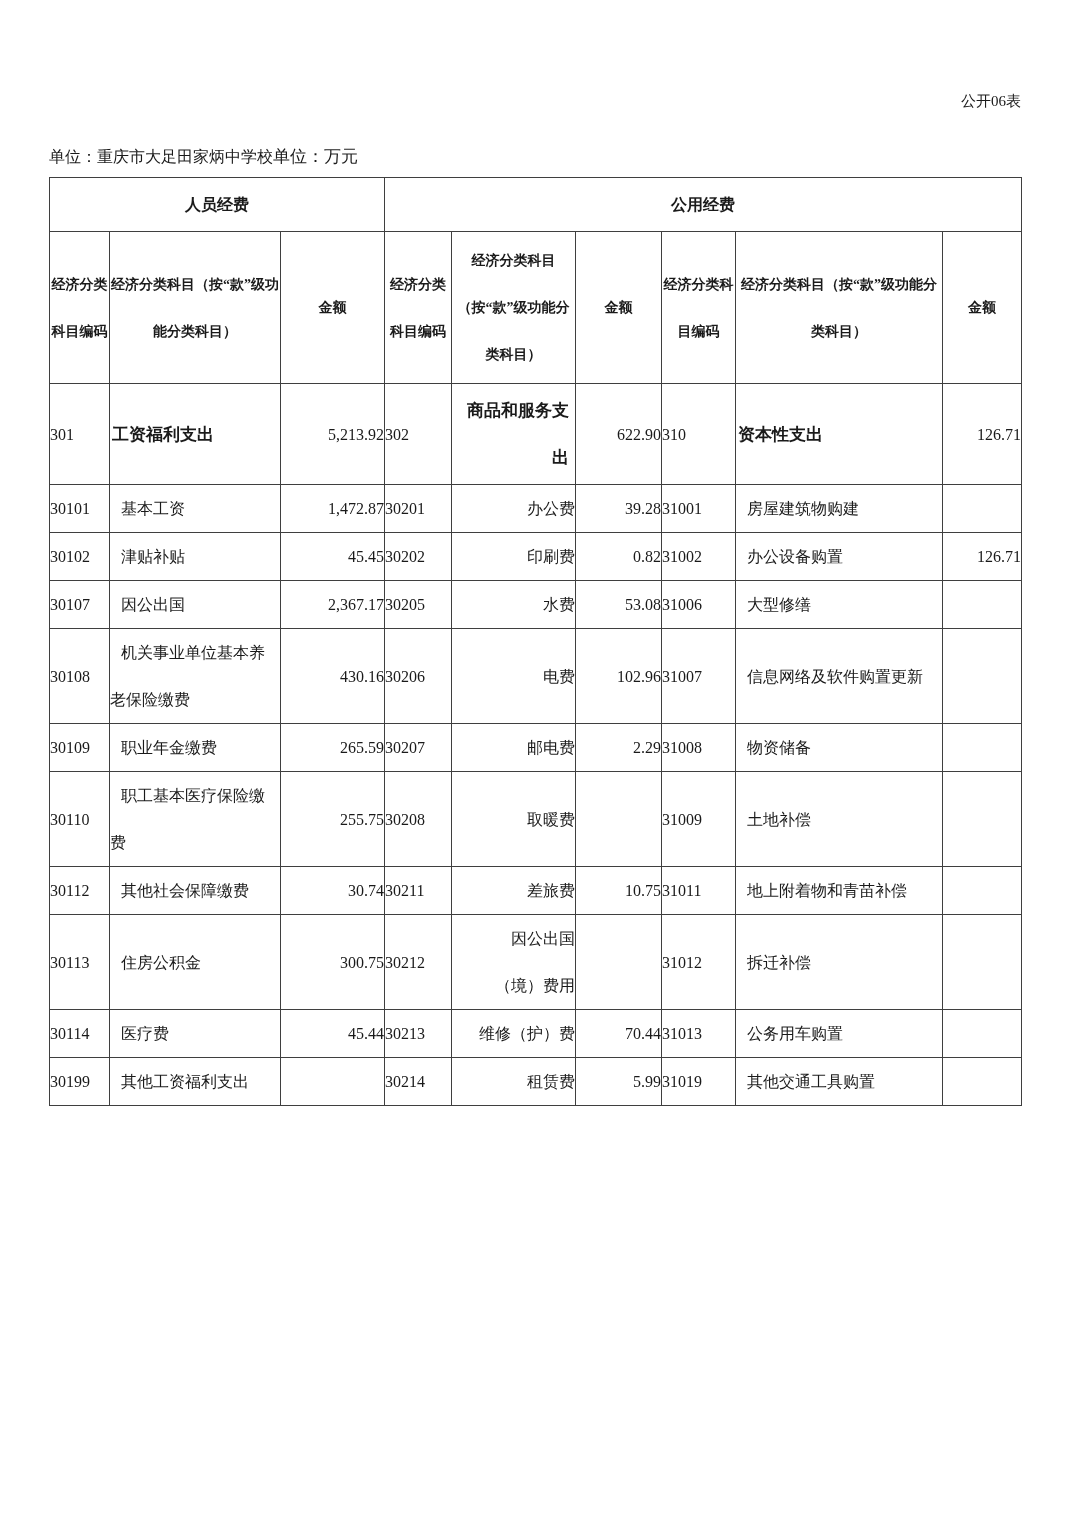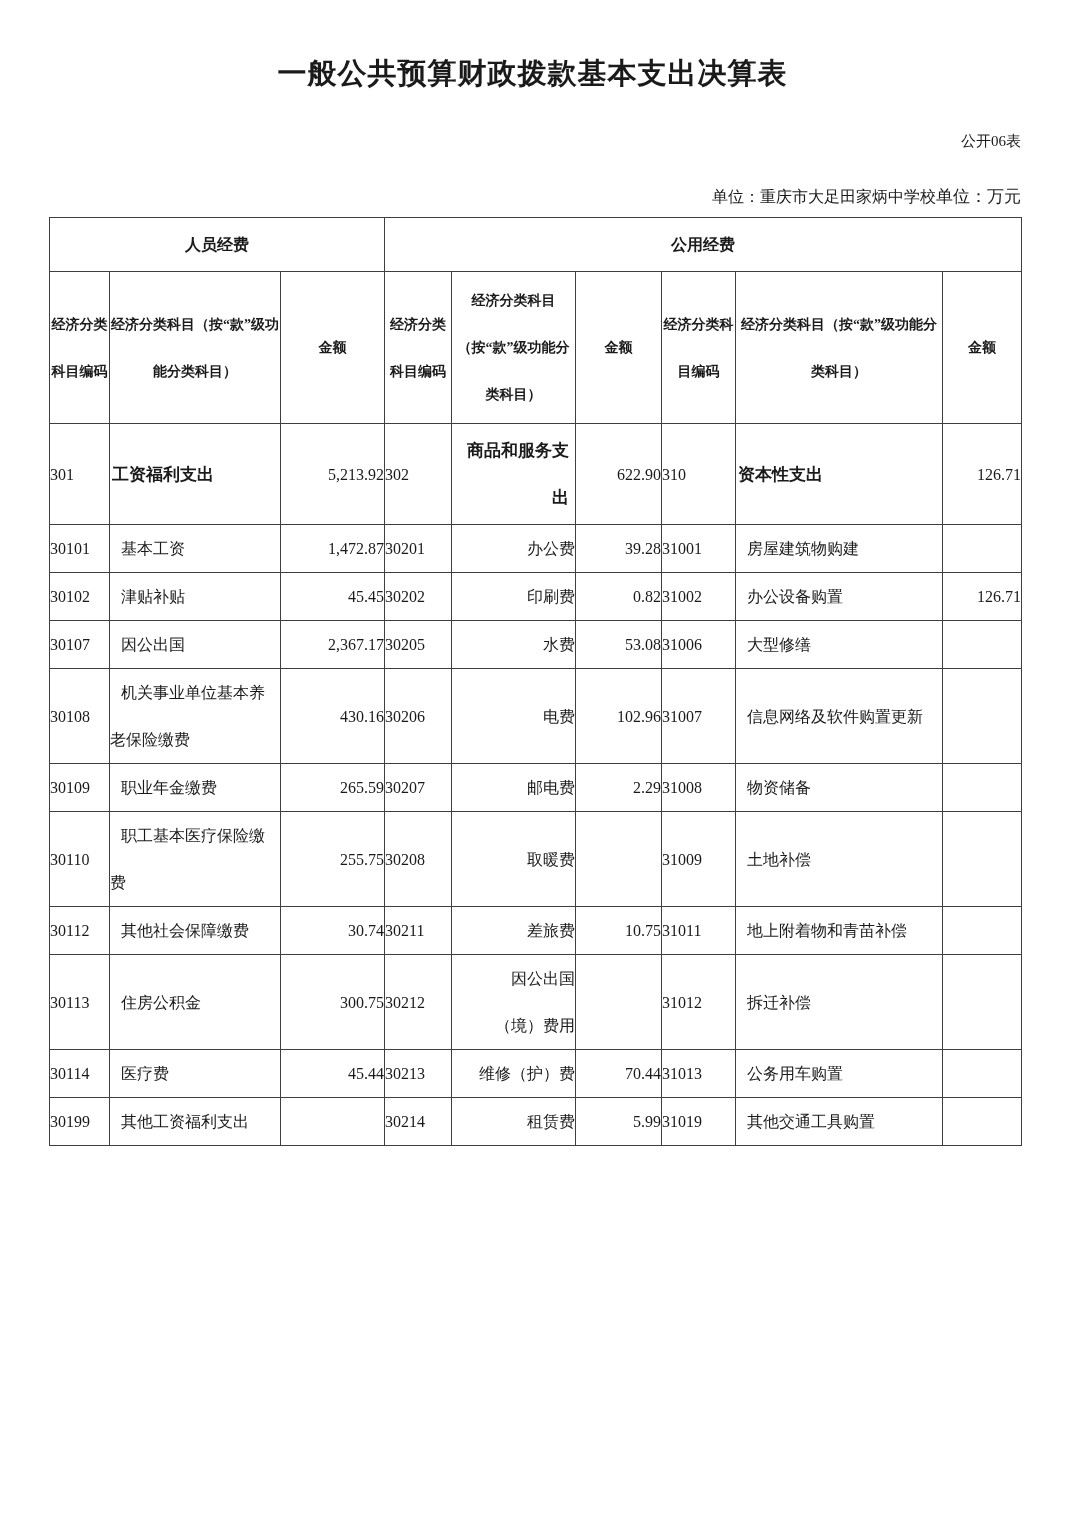--- a/index.html
+++ b/index.html
@@ -27,21 +27,21 @@
     letter-spacing: 1px;
     margin: 0 0 0 -5px;
   }
   .doc-label {
     text-align: right;
     font-size: 15px;
     margin-top: 38px;
   }
   .meta-row {
     display: flex;
-    justify-content: flex-end;
+    justify-content: flex-start;
     align-items: flex-end;
     font-size: 16px;
     margin-top: 34px;
     margin-bottom: 9px;
   }
   .meta-row .right { font-size: 17px; }
 
   table.fin {
     border-collapse: collapse;
     table-layout: fixed;
@@ -86,21 +86,20 @@
     text-indent: 0;
     padding-left: 2px;
   }
   tr.cat td.name.c5 { padding-right: 6px; }
 </style>
 </head>
 <body>
 
 <div class="page">
 
-  <h1 class="title">一般公共预算财政拨款基本支出决算表</h1>
 
   <div class="doc-label">公开06表</div>
 
   <div class="meta-row">
     <span class="left">单位：重庆市大足田家炳中学校</span>
     <span class="right">单位：万元</span>
   </div>
 
   <table class="fin">
     <colgroup>

